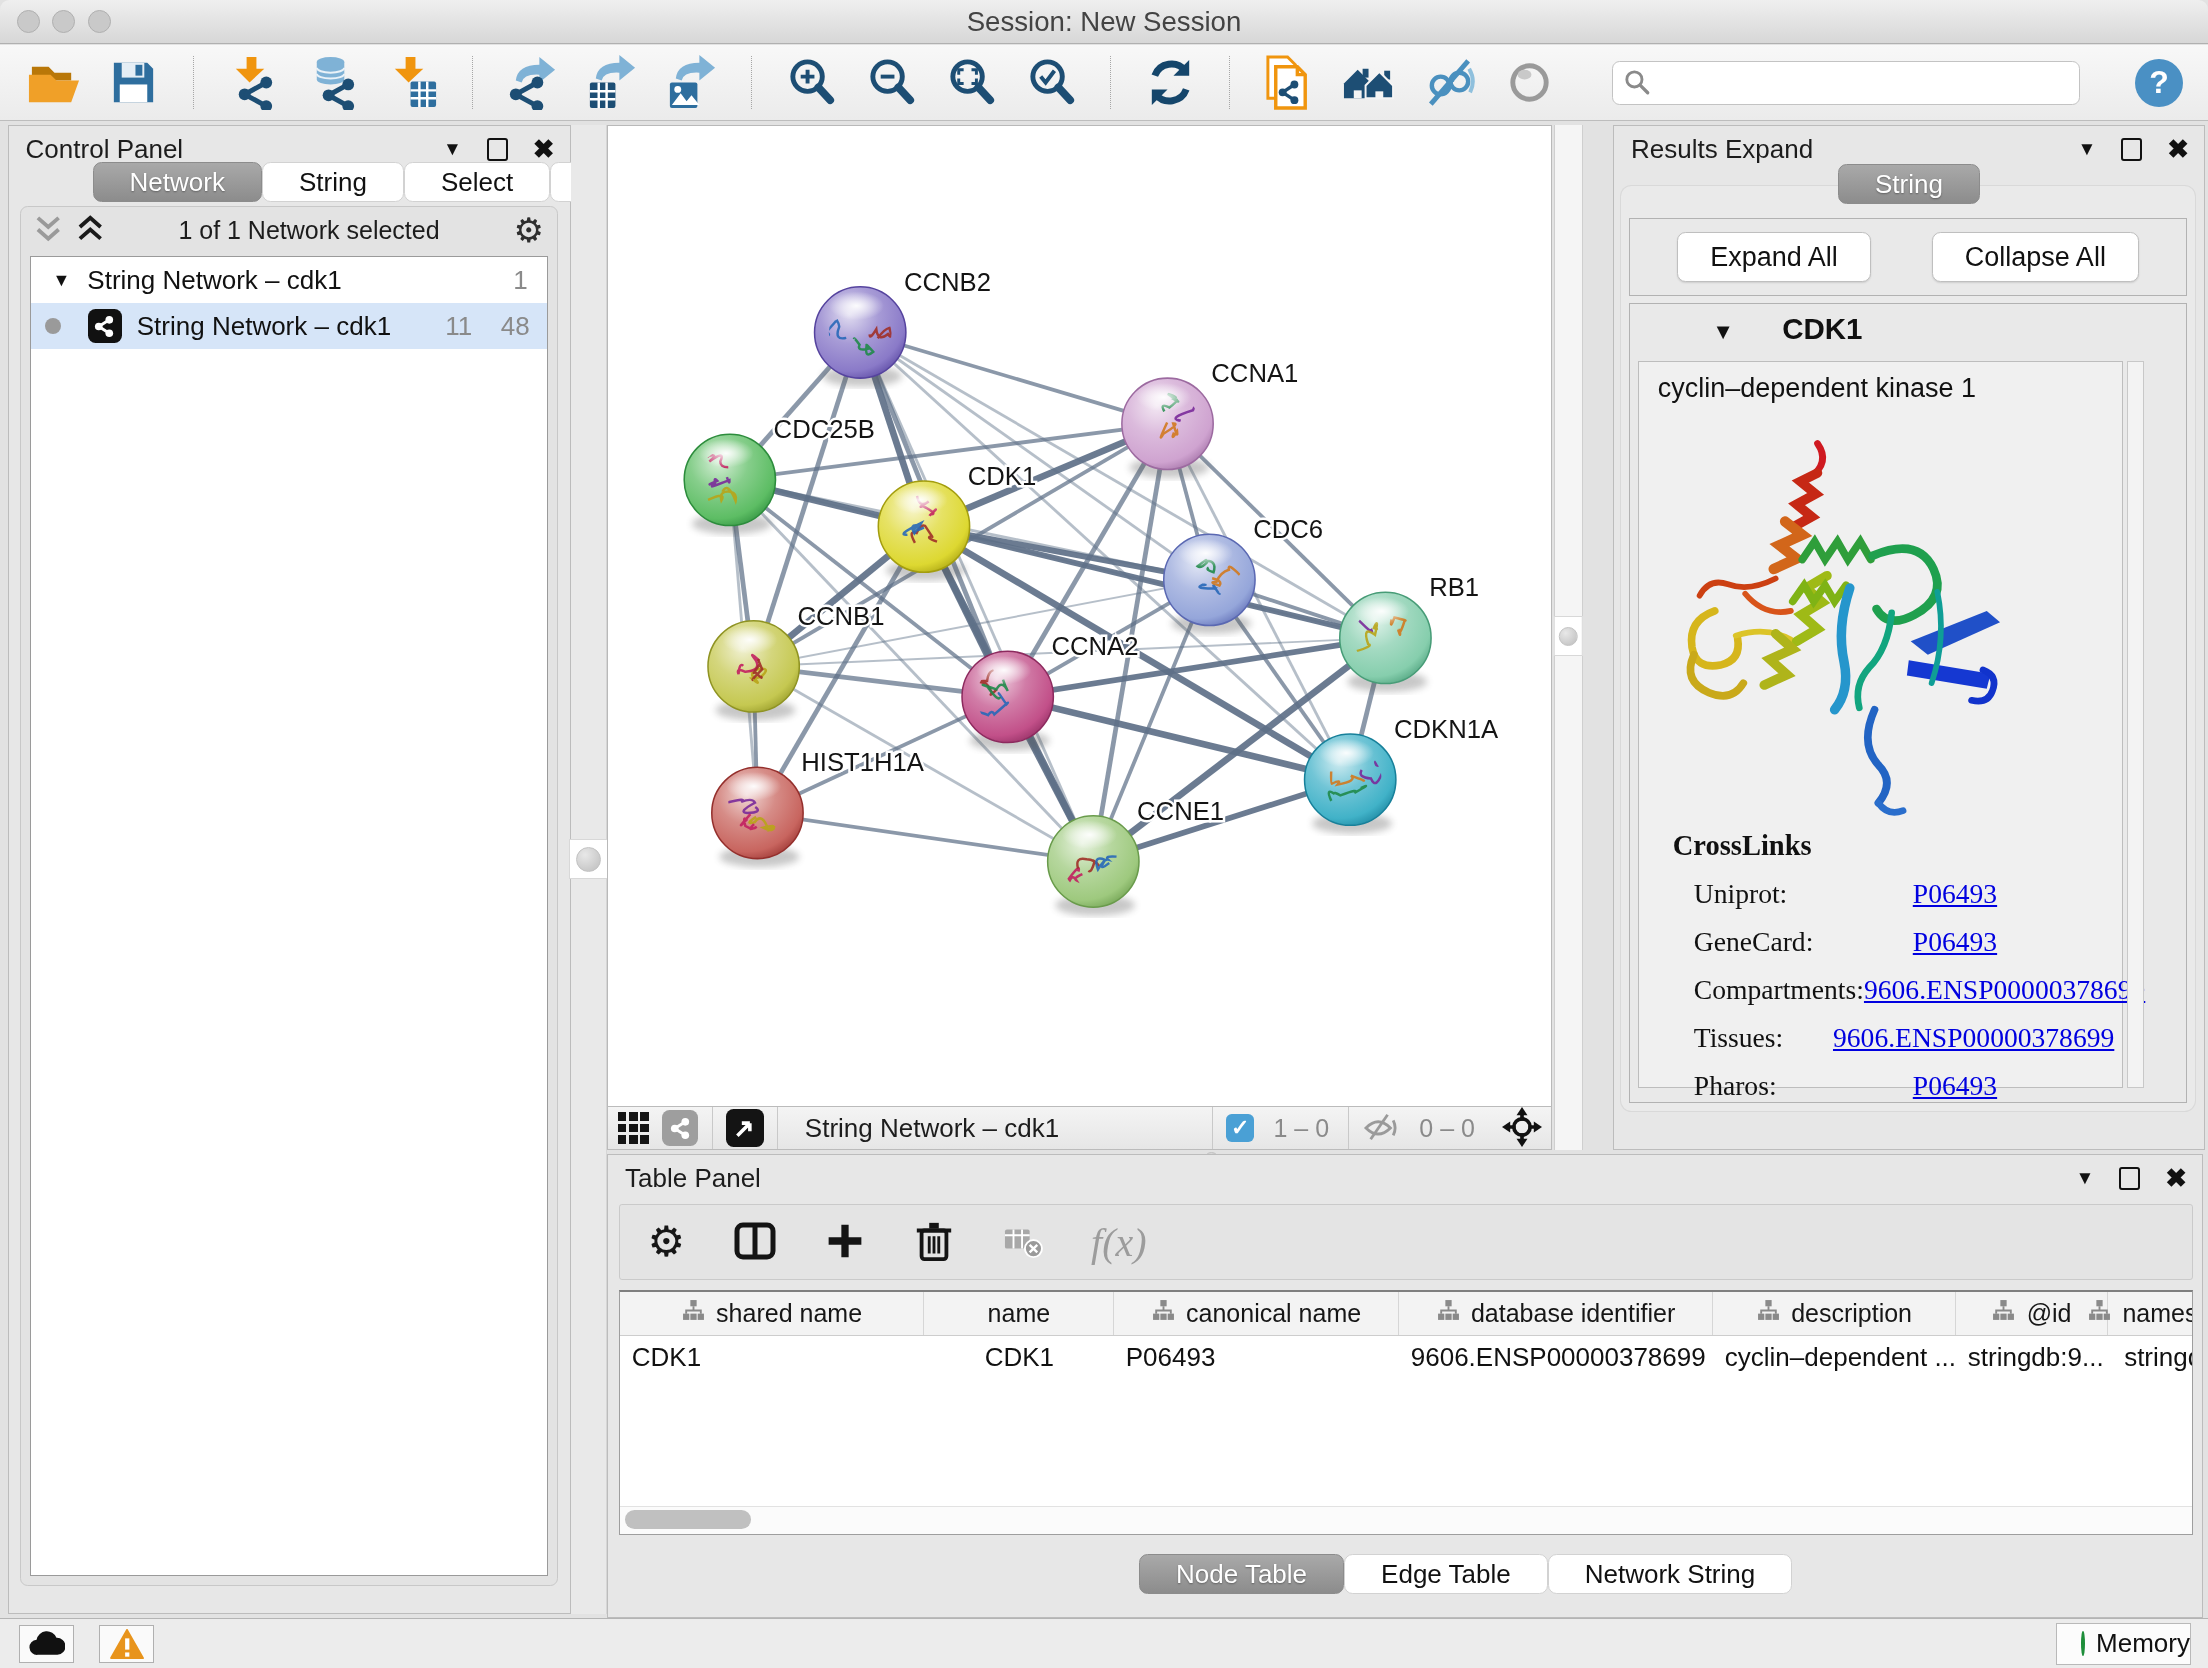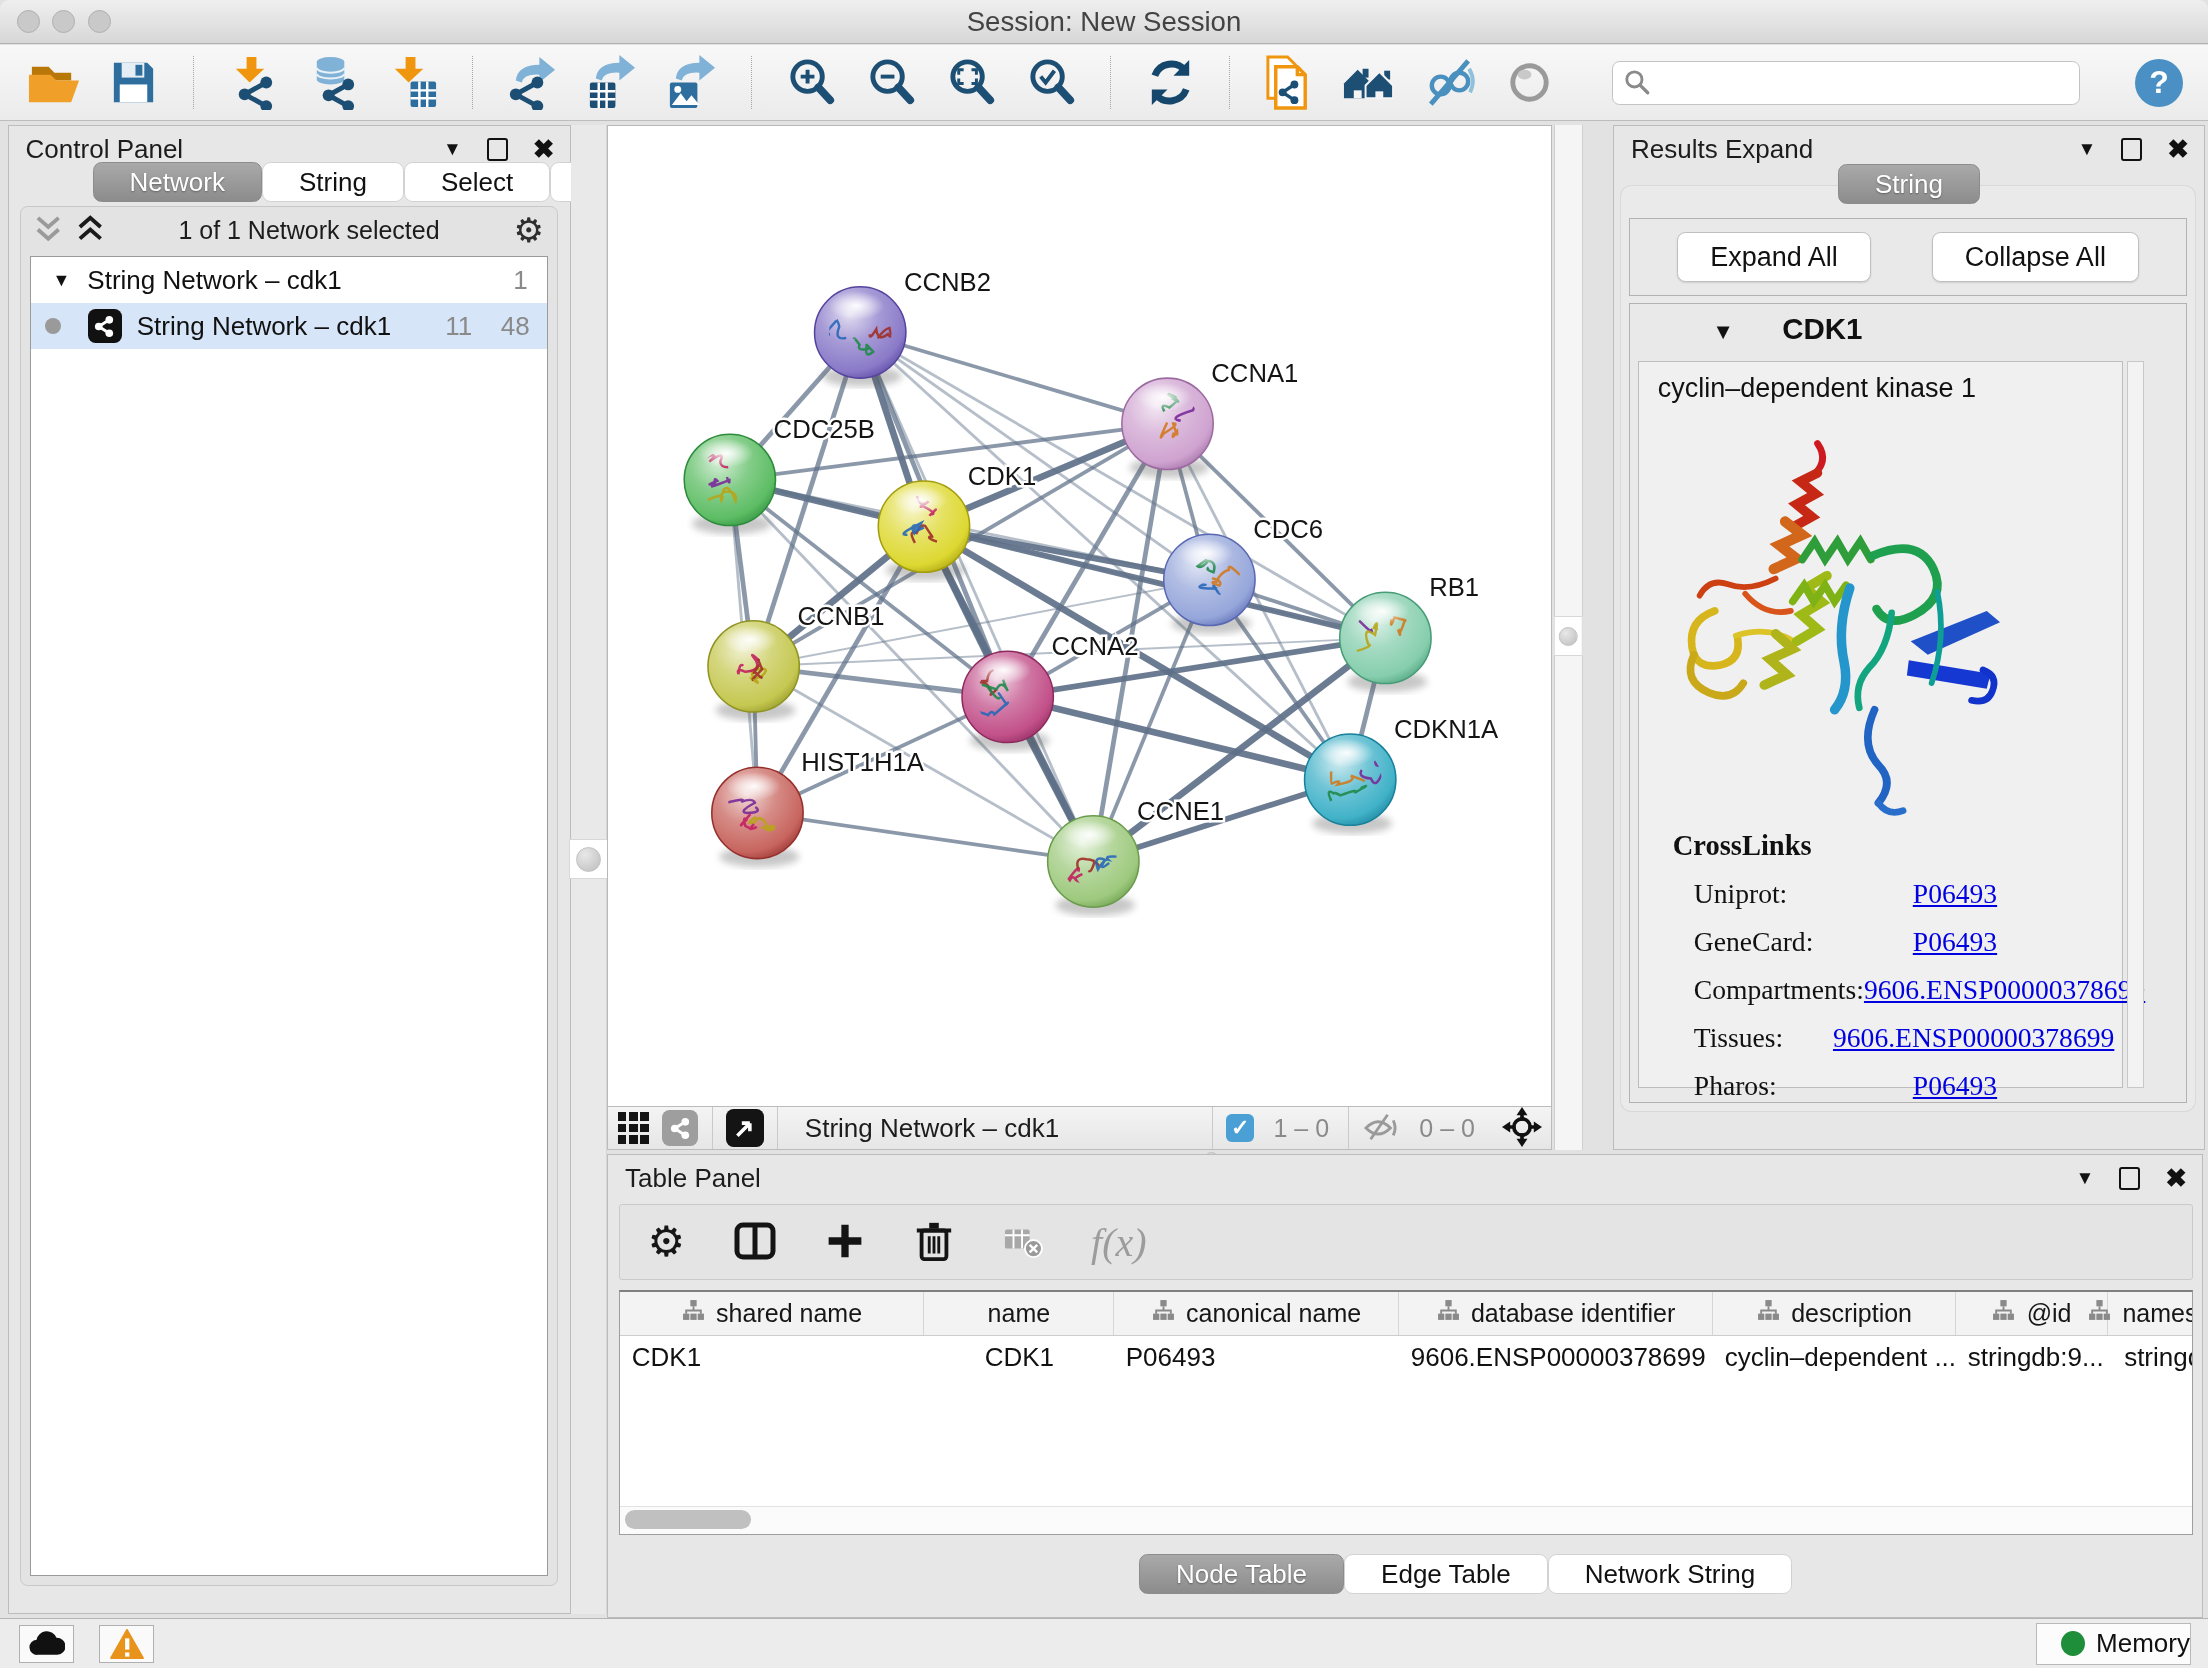--- a/index.html
+++ b/index.html
@@ -126,21 +126,21 @@
   .td-cell { flex:0 0 auto; padding:0 11.4px; white-space:nowrap; overflow:hidden; }
   .tp-hscroll { position:absolute; left:0; right:0; bottom:0; height:28.5px; background:#fbfbfb; border-top:1px solid #e2e2e2; }
   .tp-thumb { position:absolute; left:4.8px; top:3.8px; width:126px; height:19px; border-radius:9.5px; background:#c0c0c0; }
   .tp-tabs { position:absolute; top:399px; left:507px; display:flex;margin-left:24px; }
 
   
   #status-bar { position:absolute; left:0; top:1618px; width:2208px; height:50px;
     background:#ececec; border-top:1px solid #b4b4b4; }
   .sb-btn { position:absolute; top:5.7px; width:55px; height:38px; background:#fafafa;
     border:1.9px solid #b0b0b0; display:flex; align-items:center; justify-content:center; }
-  #memory-btn { position:absolute; top:3.8px; right:17px; width:155px; height:42px; background:#fcfcfc;
+  #memory-btn { position:absolute; top:3.8px; right:17px; width:135px; height:42px; background:#fcfcfc;
     border:1.9px solid #b9b9b9; display:flex; align-items:center; justify-content:center; gap:11.4px;
     font-size:26px; color:#111;padding-left:24px; }
   #memory-btn i { width:25px; height:25px; border-radius:50%; background:#1e8e3a; display:block; }
 
   svg text { font-family:"Liberation Sans",sans-serif; }
 </style>
 </head>
 <body>
 
 <div class="titlebar">

